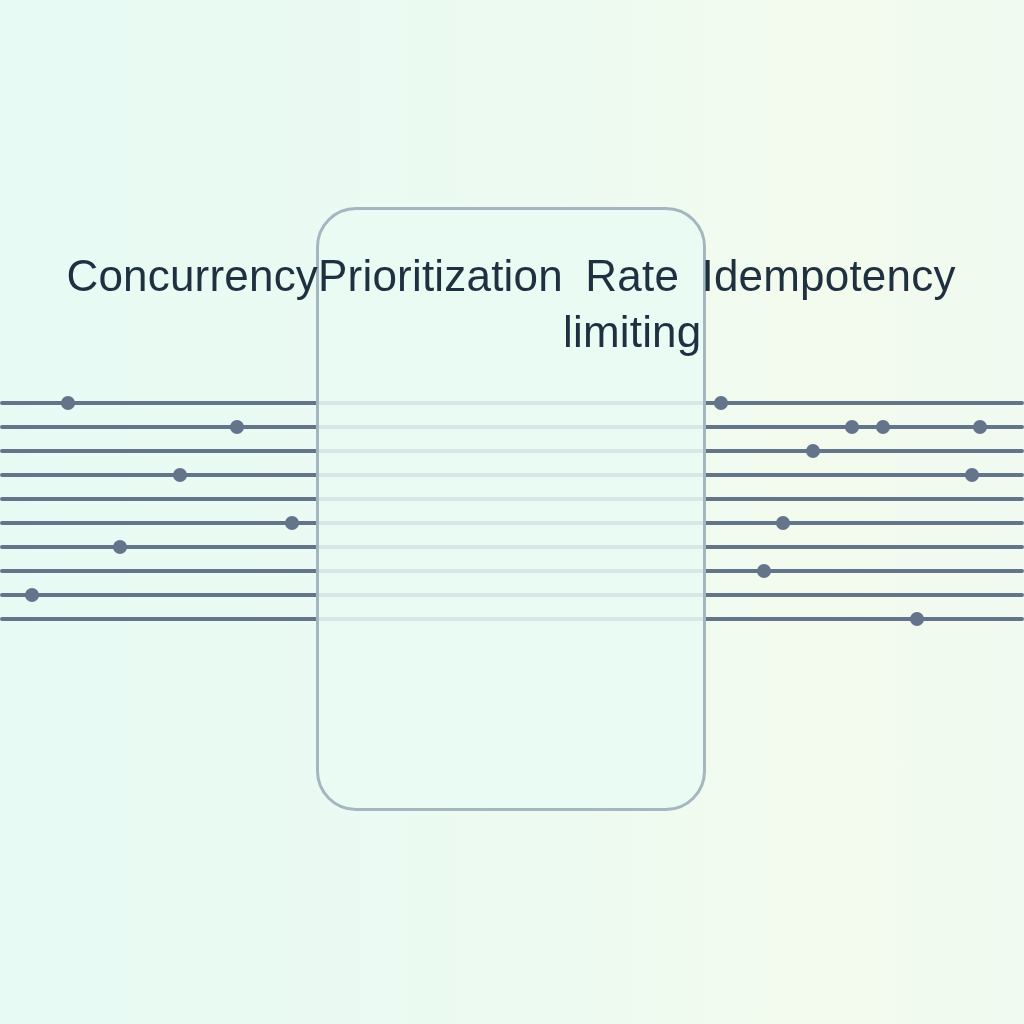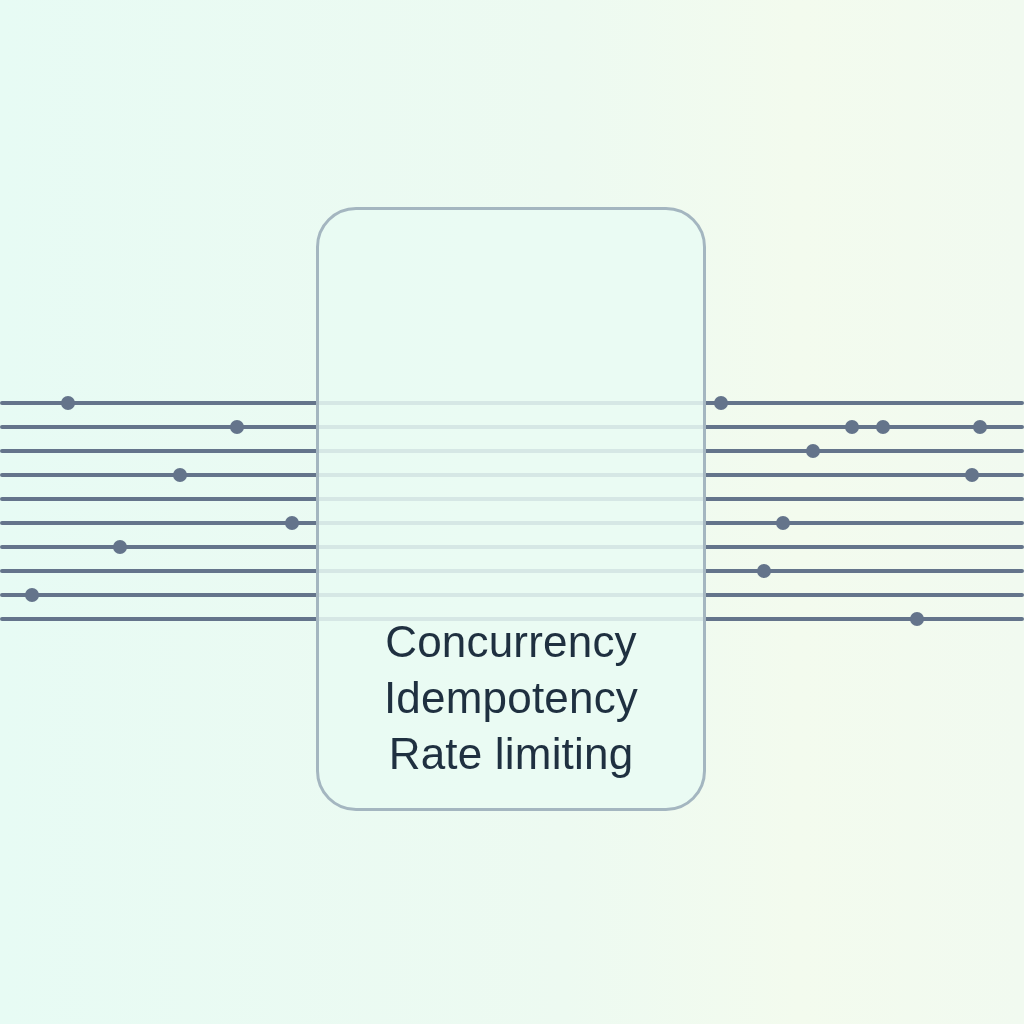--- a/index.html
+++ b/index.html
@@ -40,22 +40,22 @@
     position: absolute;
     left: 316px;
     top: 207px;
     width: 390px;
     height: 604px;
     box-sizing: border-box;
     background: var(--card_fill);
     border: 3px solid var(--card_border);
     border-radius: 40px;
     display: flex;
-    flex-direction: column;
-    justify-content: flex-end;
+    flex-direction: row;
+    justify-content: center;
     padding: 38px 0 26px 0;
   }
   .list-item {
     font-size: 44px;
     line-height: 56px;
     font-weight: 500;
     letter-spacing: 0.2px;
     text-align: center;
     color: var(--text);
   }
@@ -71,22 +71,23 @@
       <div class="queue-line" style="top: 473px;"></div>
       <div class="queue-line" style="top: 497px;"></div>
       <div class="queue-line" style="top: 521px;"></div>
       <div class="queue-line" style="top: 545px;"></div>
       <div class="queue-line" style="top: 569px;"></div>
       <div class="queue-line" style="top: 593px;"></div>
       <div class="queue-line" style="top: 617px;"></div>
     </div>
   <div class="card">
       <div class="list-item">Concurrency</div>
+      <div class="list-item">Prioritization</div>
+      <div class="list-item">Rate limiting</div>
       <div class="list-item">Idempotency</div>
-      <div class="list-item">Rate limiting</div>
     </div>
   <div class="dots-layer">
       <div class="event-dot" style="left: 61px; top: 396px;"></div>
       <div class="event-dot" style="left: 230px; top: 420px;"></div>
       <div class="event-dot" style="left: 173px; top: 468px;"></div>
       <div class="event-dot" style="left: 285px; top: 516px;"></div>
       <div class="event-dot" style="left: 113px; top: 540px;"></div>
       <div class="event-dot" style="left: 25px; top: 588px;"></div>
       <div class="event-dot" style="left: 714px; top: 396px;"></div>
       <div class="event-dot" style="left: 845px; top: 420px;"></div>

